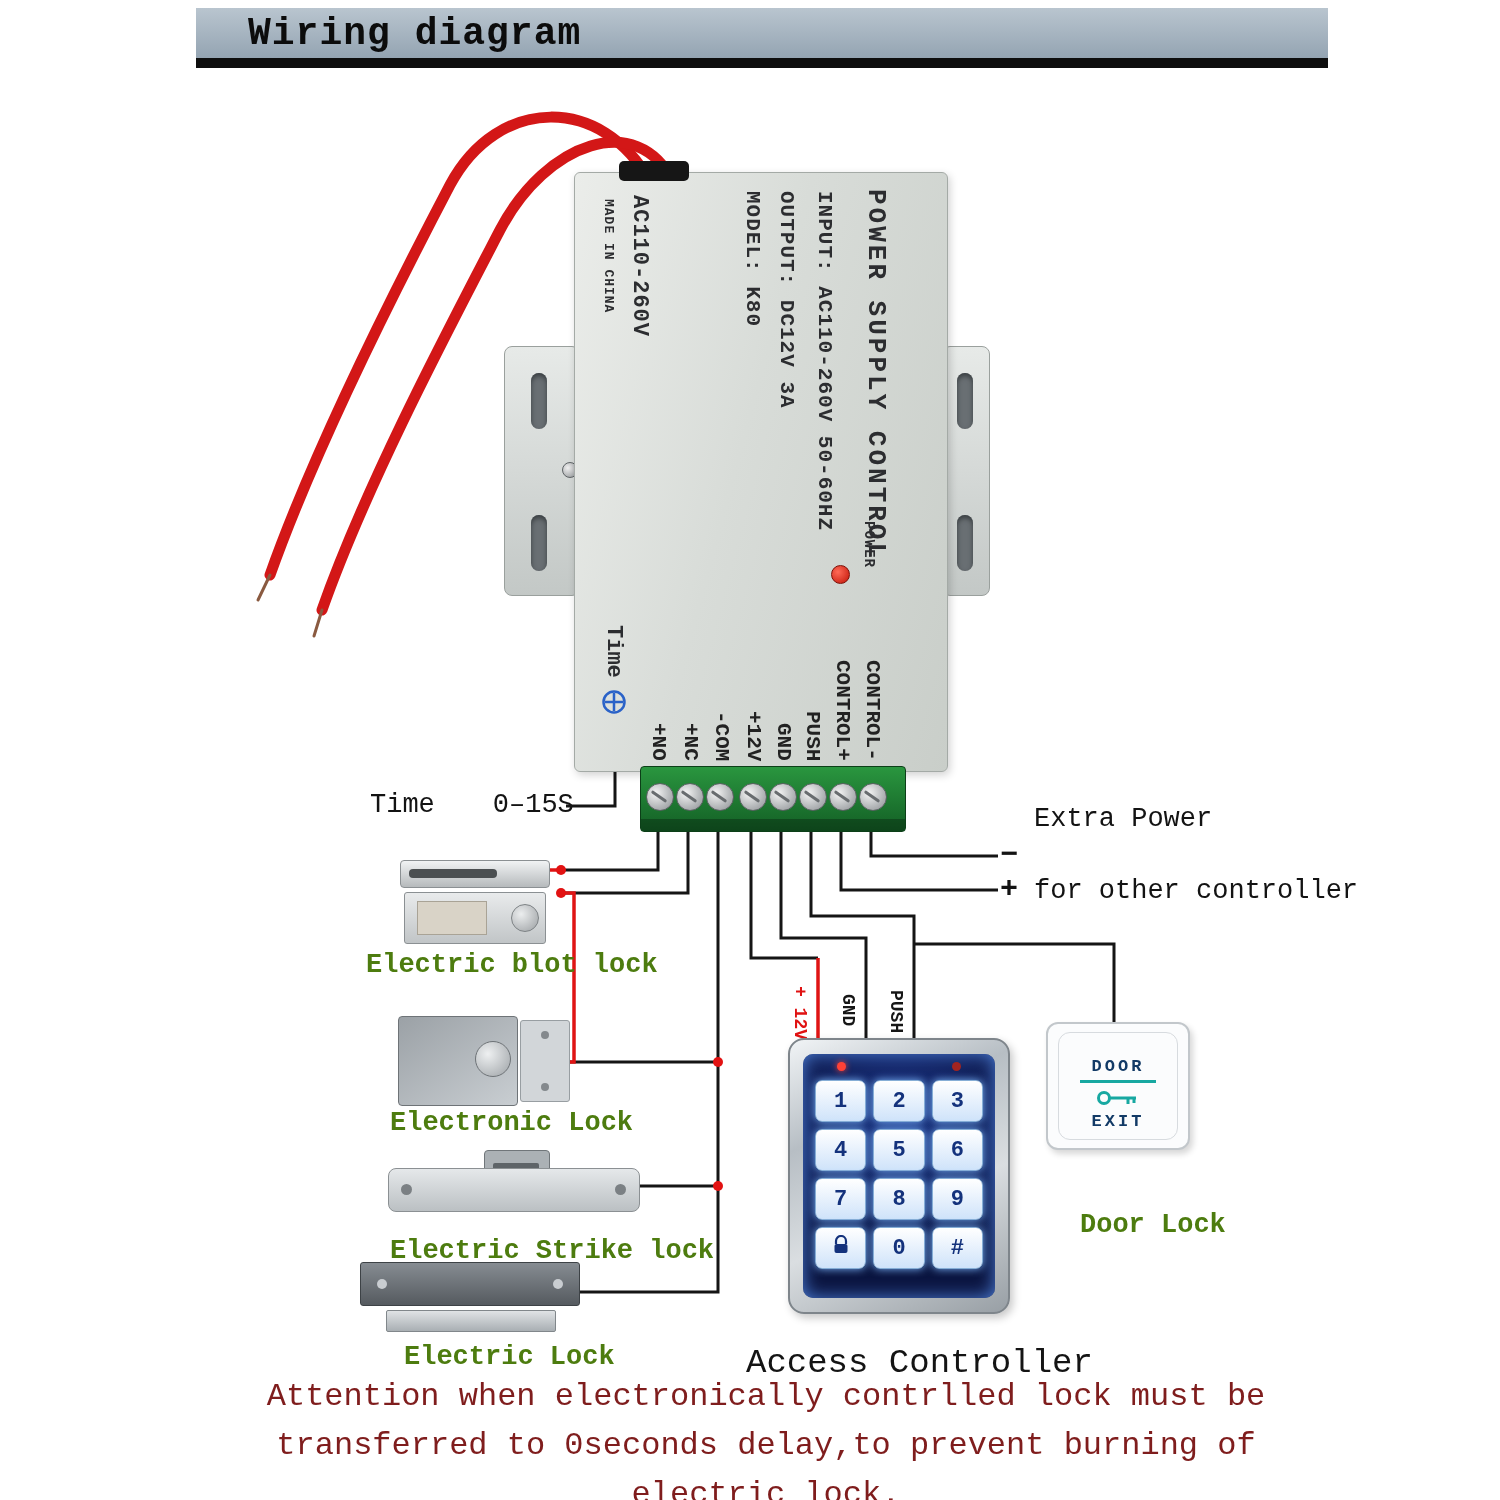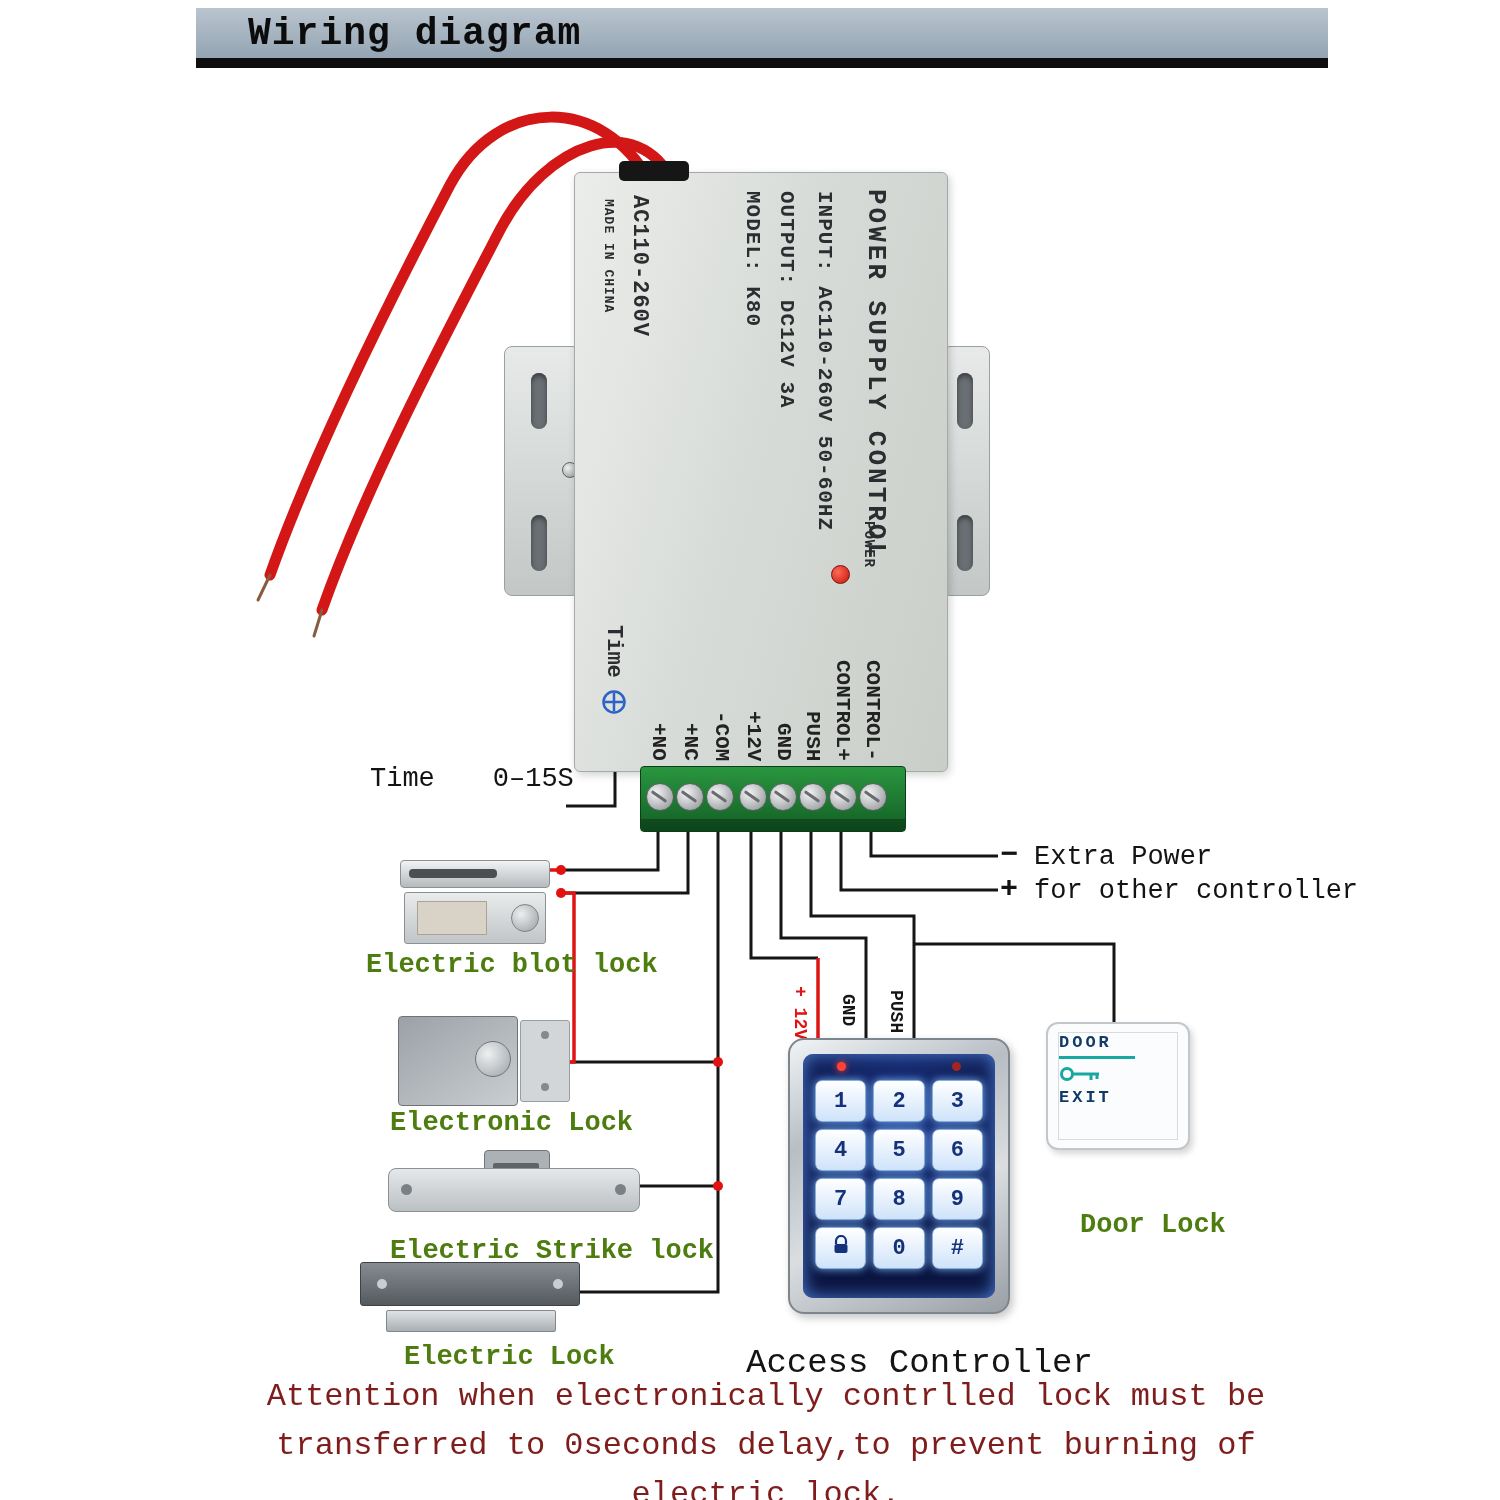--- a/index.html
+++ b/index.html
@@ -53,21 +53,21 @@
           background:linear-gradient(#2a963f,#135f25);border:1px solid #0c3f18;border-radius:4px;}
   .tblock::after{content:"";position:absolute;left:0;bottom:0;width:100%;height:12px;
                  background:rgba(0,0,0,.28);border-radius:0 0 4px 4px;}
   .screw{position:absolute;top:16px;width:26px;height:26px;border-radius:50%;
          background:radial-gradient(circle at 35% 35%,#f4f4f4,#b8bbbd 55%,#8c8f92);
          border:1px solid #5c6164;}
   .screw::after{content:"";position:absolute;left:3px;top:11px;width:18px;height:3px;
                 background:#686c6f;transform:rotate(35deg);border-radius:2px;}
 
   
-  .timer{position:absolute;left:352px;top:764px;font-size:27px;color:#131313;z-index:3;}
+  .timer{position:absolute;left:352px;top:790px;font-size:27px;color:#131313;z-index:3;}
   .timer .rng{margin-left:58px;}
 
   
   .device{position:absolute;z-index:3;}
   .lock-label{position:absolute;font-size:27px;font-weight:bold;color:#4d7c0f;z-index:3;}
 
   
   .bolt-bar{position:absolute;left:0;top:10px;width:148px;height:26px;border-radius:4px;
             background:linear-gradient(#f1f3f4,#b6babc);border:1px solid #8b9093;}
   .bolt-slot{position:absolute;left:8px;top:8px;width:88px;height:9px;background:#4b4f51;border-radius:4px;}
@@ -119,21 +119,21 @@
   .kp-key{height:40px;border-radius:7px;display:flex;align-items:center;justify-content:center;
           background:linear-gradient(#ffffff,#cfe3fa);border:1.5px solid #86aed6;
           box-shadow:0 0 9px rgba(125,185,255,.95);color:#14327c;font-weight:bold;font-size:22px;}
   .kp-label{position:absolute;left:728px;top:1344px;font-size:34px;color:#141414;z-index:3;}
 
   
   .door-outer{position:absolute;left:1028px;top:1022px;width:140px;height:124px;z-index:3;
               background:#fbfcfd;border:2px solid #c2c7cb;border-radius:12px;
               box-shadow:3px 4px 6px rgba(0,0,0,.16);}
   .door-inner{position:absolute;left:10px;top:8px;right:10px;bottom:8px;border:1.5px solid #d7dbdf;
-              border-radius:0;display:flex;flex-direction:column;padding-top:0;
+              border-radius:12px;display:flex;flex-direction:column;align-items:center;padding-top:24px;
               box-sizing:border-box;}
   .door-word{font-size:17px;font-weight:bold;color:#123a66;letter-spacing:3px;}
   .door-line{width:76px;height:3px;background:#17a8a1;margin:4px 0 6px;}
 
   
   .xp-sign{position:absolute;font-size:30px;font-weight:bold;color:#131313;z-index:3;}
   .xp-text{position:absolute;font-size:27px;color:#131313;z-index:3;}
 
   
   .wlabel{position:absolute;writing-mode:vertical-rl;white-space:nowrap;font-size:18px;
@@ -278,21 +278,21 @@
   <div class="device" style="left:342px;top:1262px;width:218px;height:78px;">
     <div class="mg-slab">
       <div class="mg-bolt b1"></div>
       <div class="mg-bolt b2"></div>
     </div>
     <div class="mg-plate"></div>
   </div>
   <div class="lock-label" style="left:386px;top:1342px;">Electric Lock</div>
 
   <div class="xp-sign" style="left:982px;top:838px;">−</div>
-  <div class="xp-text" style="left:1016px;top:842px;">Extra Power</div>
+  <div class="xp-text" style="left:1016px;top:804px;">Extra Power</div>
   <div class="xp-sign" style="left:982px;top:872px;">+</div>
   <div class="xp-text" style="left:1016px;top:876px;">for other controller</div>
 
   <div class="wlabel red" style="left:772px;top:986px;">+ 12V</div>
   <div class="wlabel" style="left:820px;top:994px;">GND</div>
   <div class="wlabel" style="left:868px;top:990px;">PUSH</div>
 
   <div class="kp-frame">
     <div class="kp-panel">
       <div class="kp-led l1"></div>

